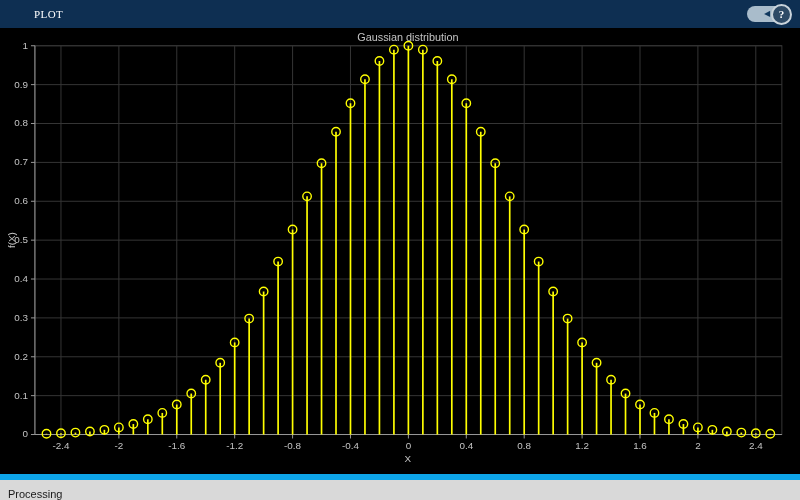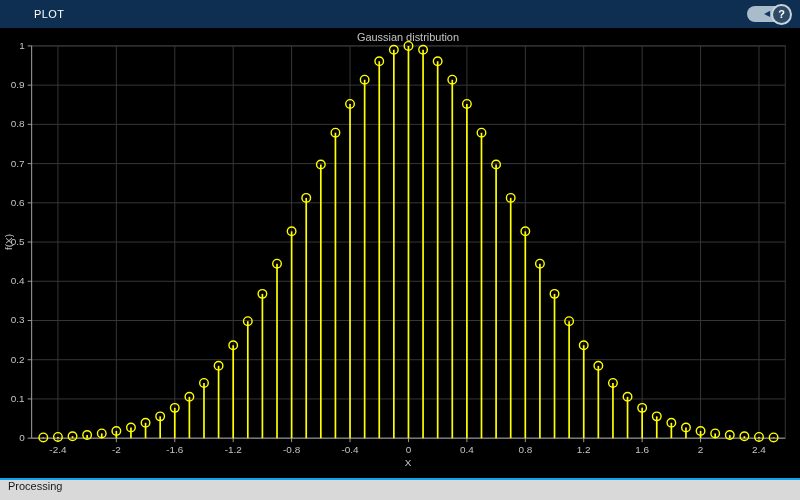--- a/index.html
+++ b/index.html
@@ -1,34 +1,34 @@
 <!DOCTYPE html>
 <html style="--toolbar-bg: #0e2f52; --plot-bg: #000000; --stem: #ffff00; --grid: #363636; --axis: #9a9a9a; --tick-text: #c4c4c4; --title-text: #c4c4c4; --statusbar-bg: #d9d9d9;"><head>
 <meta charset="utf-8">
 <style>
   html,body{margin:0;padding:0;background:#2b2b2b;font-family:"Liberation Sans","DejaVu Sans",sans-serif;}
   .window{width:800px;height:500px;display:flex;flex-direction:column;overflow:hidden;background:var(--plot-bg,#000);}
 
   
-  .toolbar{flex:0 0 28px;height:28px;background:var(--toolbar-bg,#0e2f52);display:flex;align-items:center;color:#fff;font-size:11px;}
+  .toolbar{flex:0 0 28px;height:28px;background:var(--toolbar-bg,#0e2f52);display:flex;align-items:center;color:#fff;font-size:11px;font-family:Liberation Serif, serif;}
   .tab{height:100%;display:flex;align-items:center;padding:0 12px;letter-spacing:.4px;cursor:pointer;}
   .tab:first-child{margin-left:22px;}
   .toolbar-spacer{flex:1;}
   .collapse-btn{width:40px;height:16px;background:#a9bccb;border-radius:8px;display:flex;align-items:center;justify-content:center;color:#10385e;font-size:8px;line-height:1;margin-right:-16px;cursor:pointer;}
   .help-btn{width:17px;height:17px;border-radius:50%;background:#2e4a66;border:2px solid #c9d3db;color:#fff;font-weight:bold;font-size:11px;display:flex;align-items:center;justify-content:center;margin-right:8px;position:relative;z-index:1;cursor:pointer;}
 
   
   #figure{display:block;flex:1;background:var(--plot-bg,#000);}
   text{font-family:"Liberation Sans","DejaVu Sans",sans-serif;}
   .title-text{fill:var(--title-text,#c4c4c4);font-size:11px;}
   .ax-label{fill:var(--tick-text,#c4c4c4);font-size:10px;}
   .tick-label{fill:var(--tick-text,#c4c4c4);font-size:10px;}
 
   
-  .statusbar{flex:0 0 20px;height:20px;background:var(--statusbar-bg,#d9d9d9);border-top:2px solid #0ea5e9;color:#1a1a1a;font-size:11px;display:flex;align-items:flex-start;padding-left:8px;}
+  .statusbar{flex:0 0 20px;height:20px;background:var(--statusbar-bg,#d9d9d9);border-top:6px solid #0ea5e9;color:#1a1a1a;font-size:11px;display:flex;align-items:flex-end;padding-left:8px;}
 </style>
 </head>
 <body>
 
 <div class="window">
 
   <div class="toolbar">
     <div class="tab">PLOT</div>
     <div class="toolbar-spacer"></div>
     <div class="collapse-btn">

